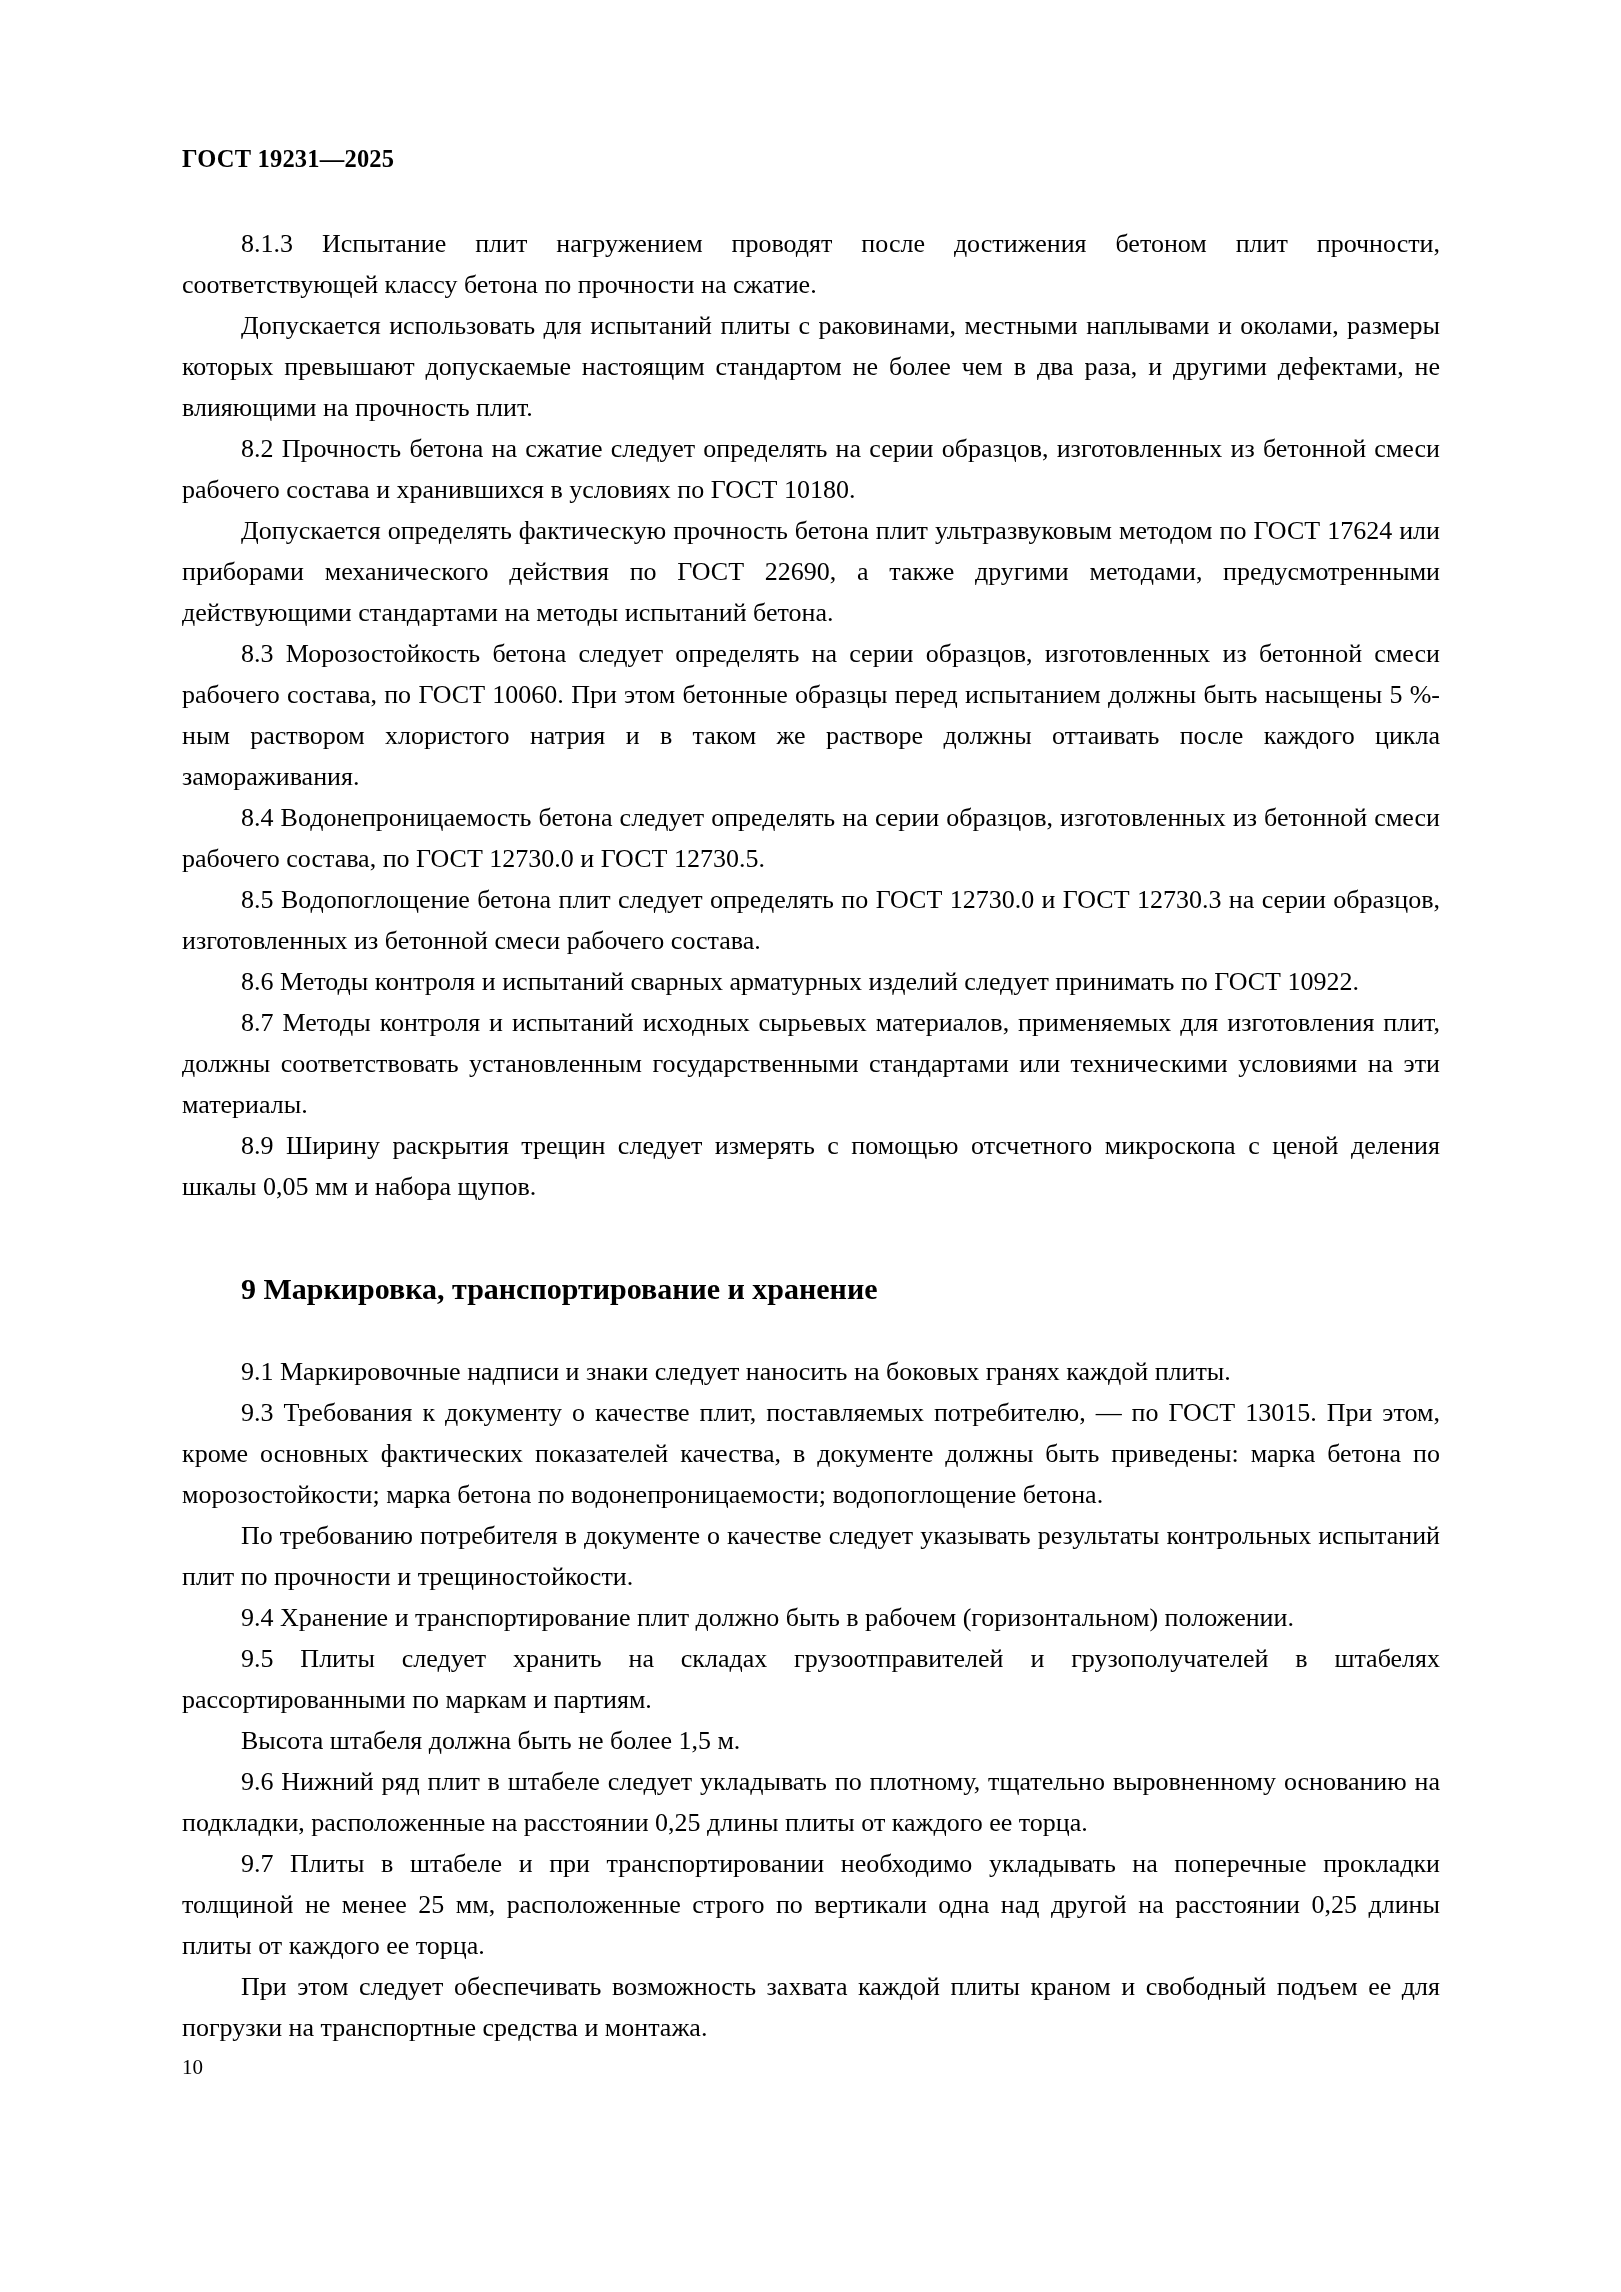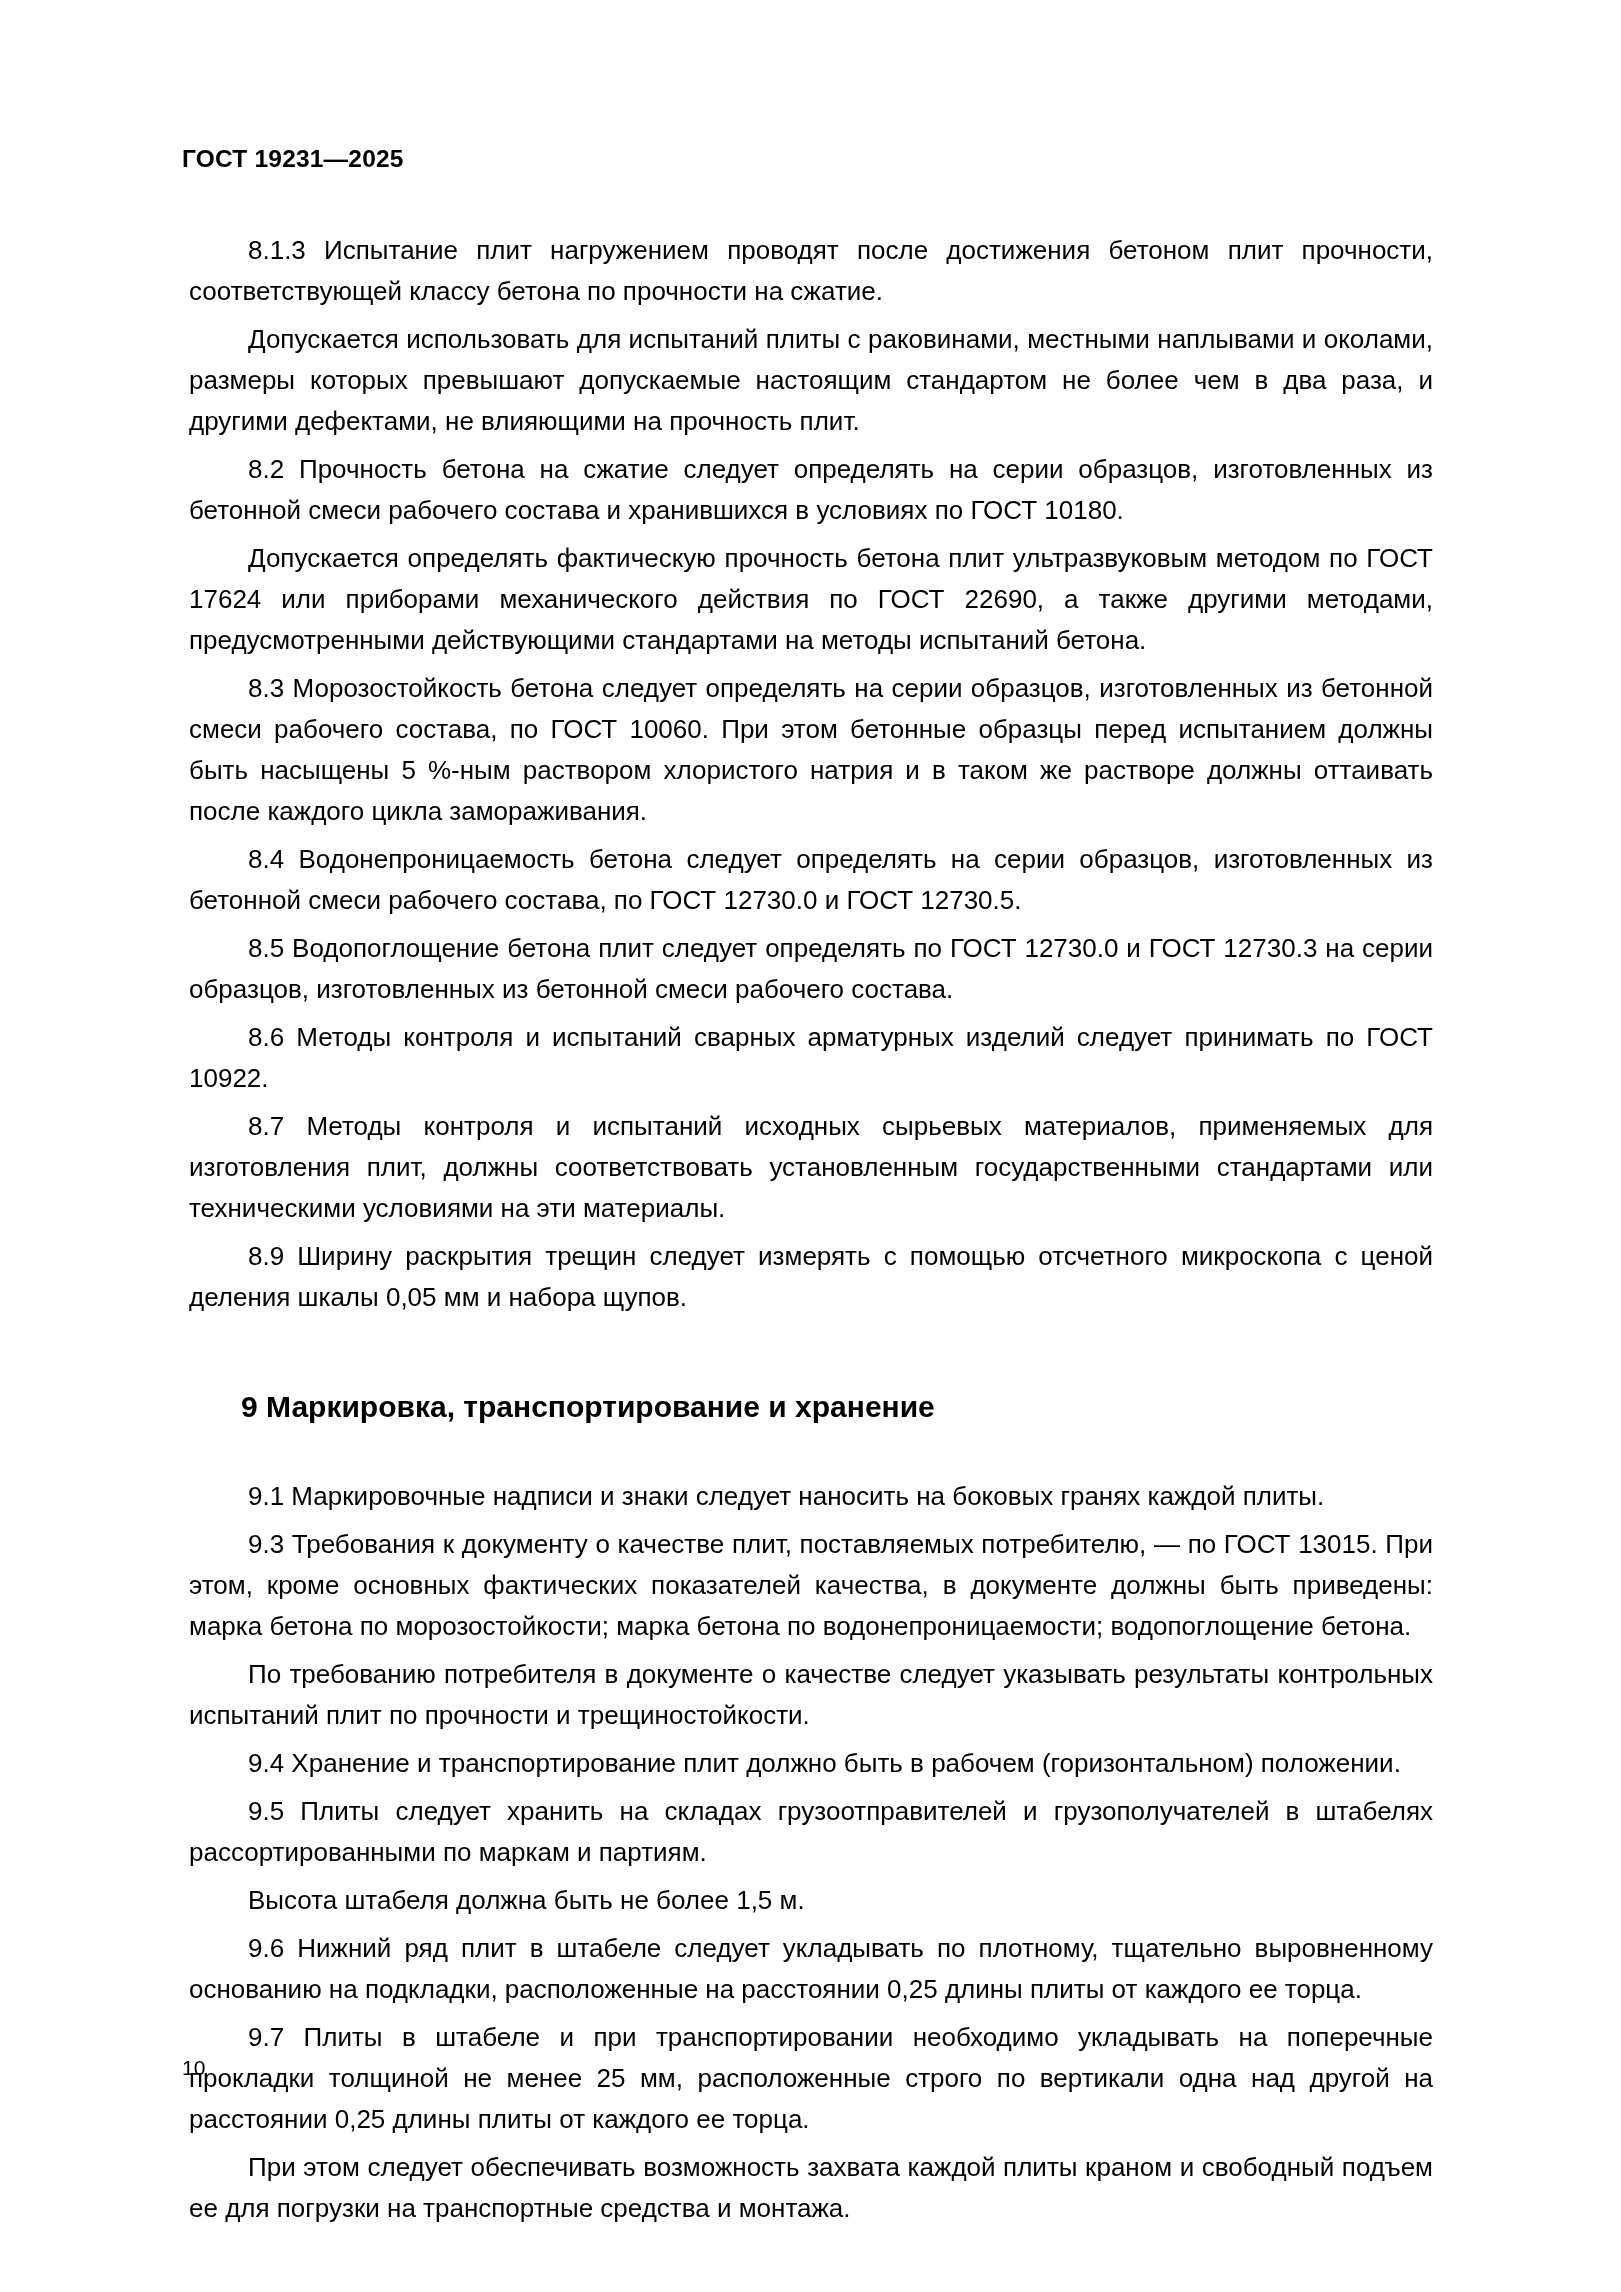--- a/index.html
+++ b/index.html
@@ -7,41 +7,41 @@
     margin: 0;
     padding: 0;
     background: #ffffff;
   }
   .page {
     position: relative;
     width: 1621px;
     height: 2293px;
     background: #ffffff;
     box-sizing: border-box;
-    font-family: Liberation Sans, sans-serif;
+    font-family: Liberation Serif, serif;
     color: #000000;
     overflow: hidden;
   }
   .page-header {
     position: absolute;
     top: 145px;
     left: 182px;
     font-size: 24.5px;
     font-weight: bold;
     letter-spacing: 0.2px;
     white-space: nowrap;
   }
   .content {
     position: absolute;
     top: 223px;
     left: 182px;
     width: 1258px;
   }
   p.para {
-    margin: 7px;
+    margin: 0;
     font-size: 26px;
     line-height: 41px;
     text-align: justify;
     text-indent: 59px;
     hyphens: manual;
     -webkit-hyphens: manual;
     word-spacing: 0px;
   }
   h2.section-heading {
     margin: 0;

